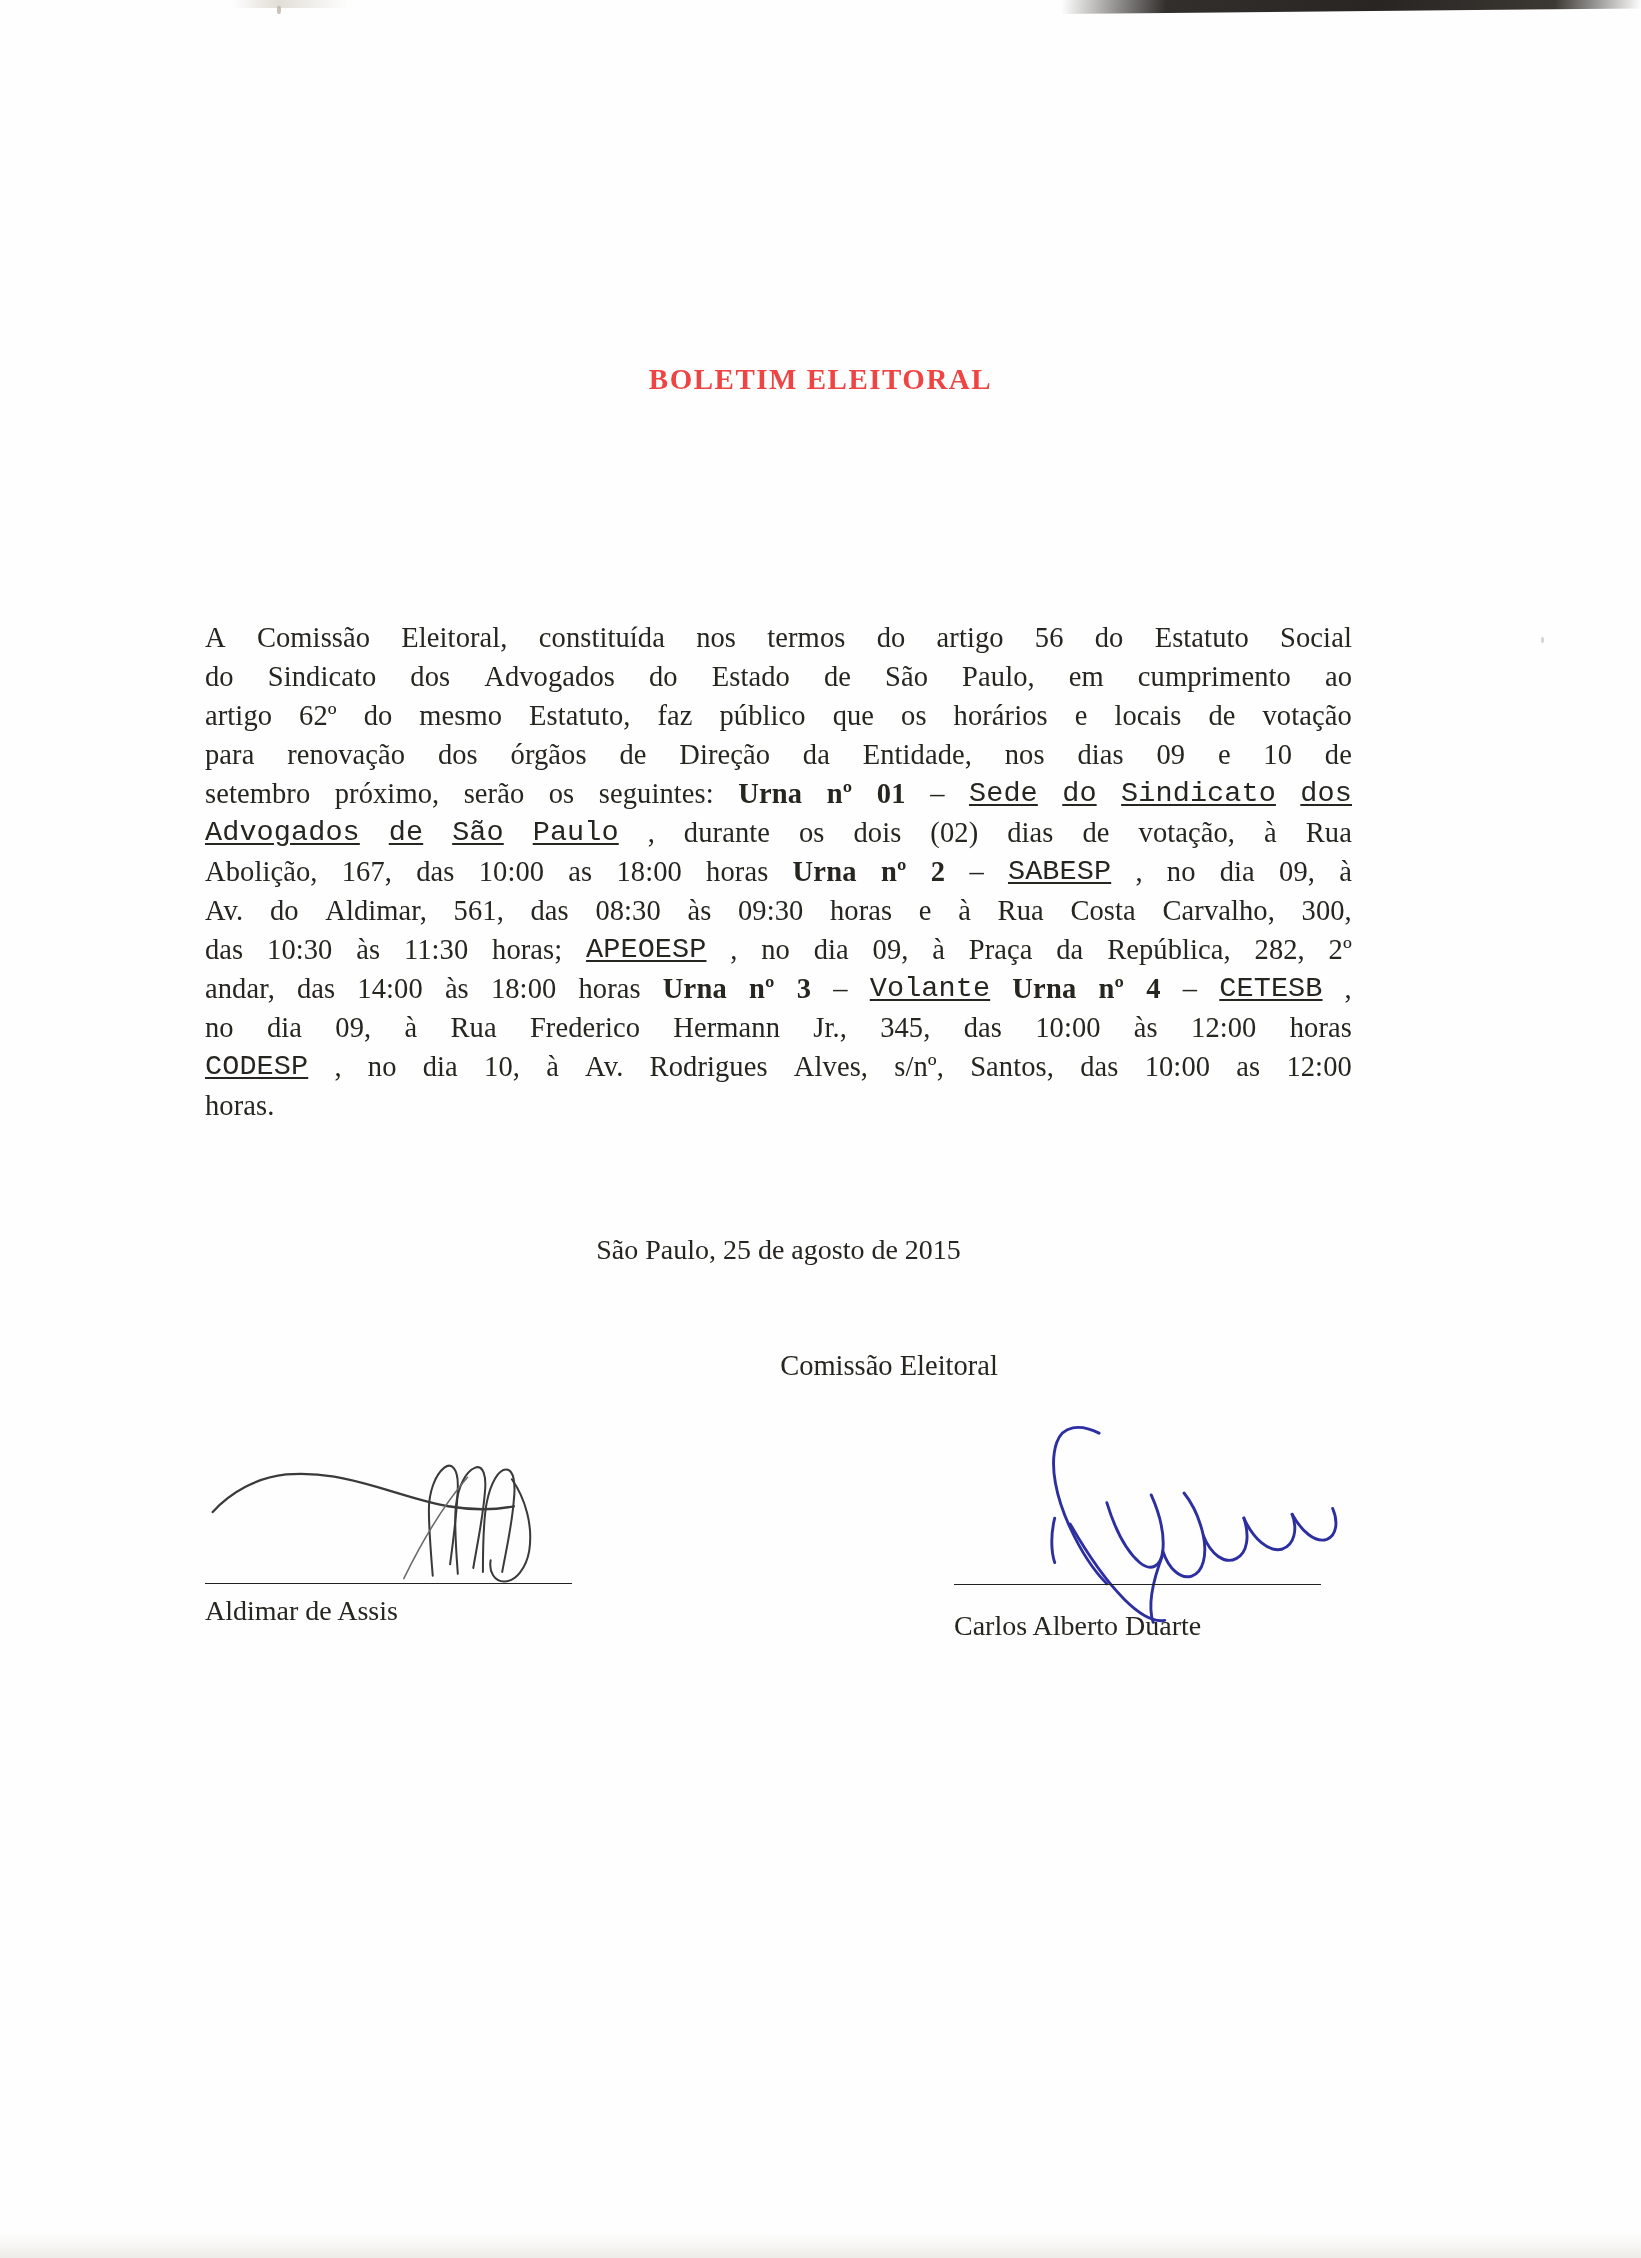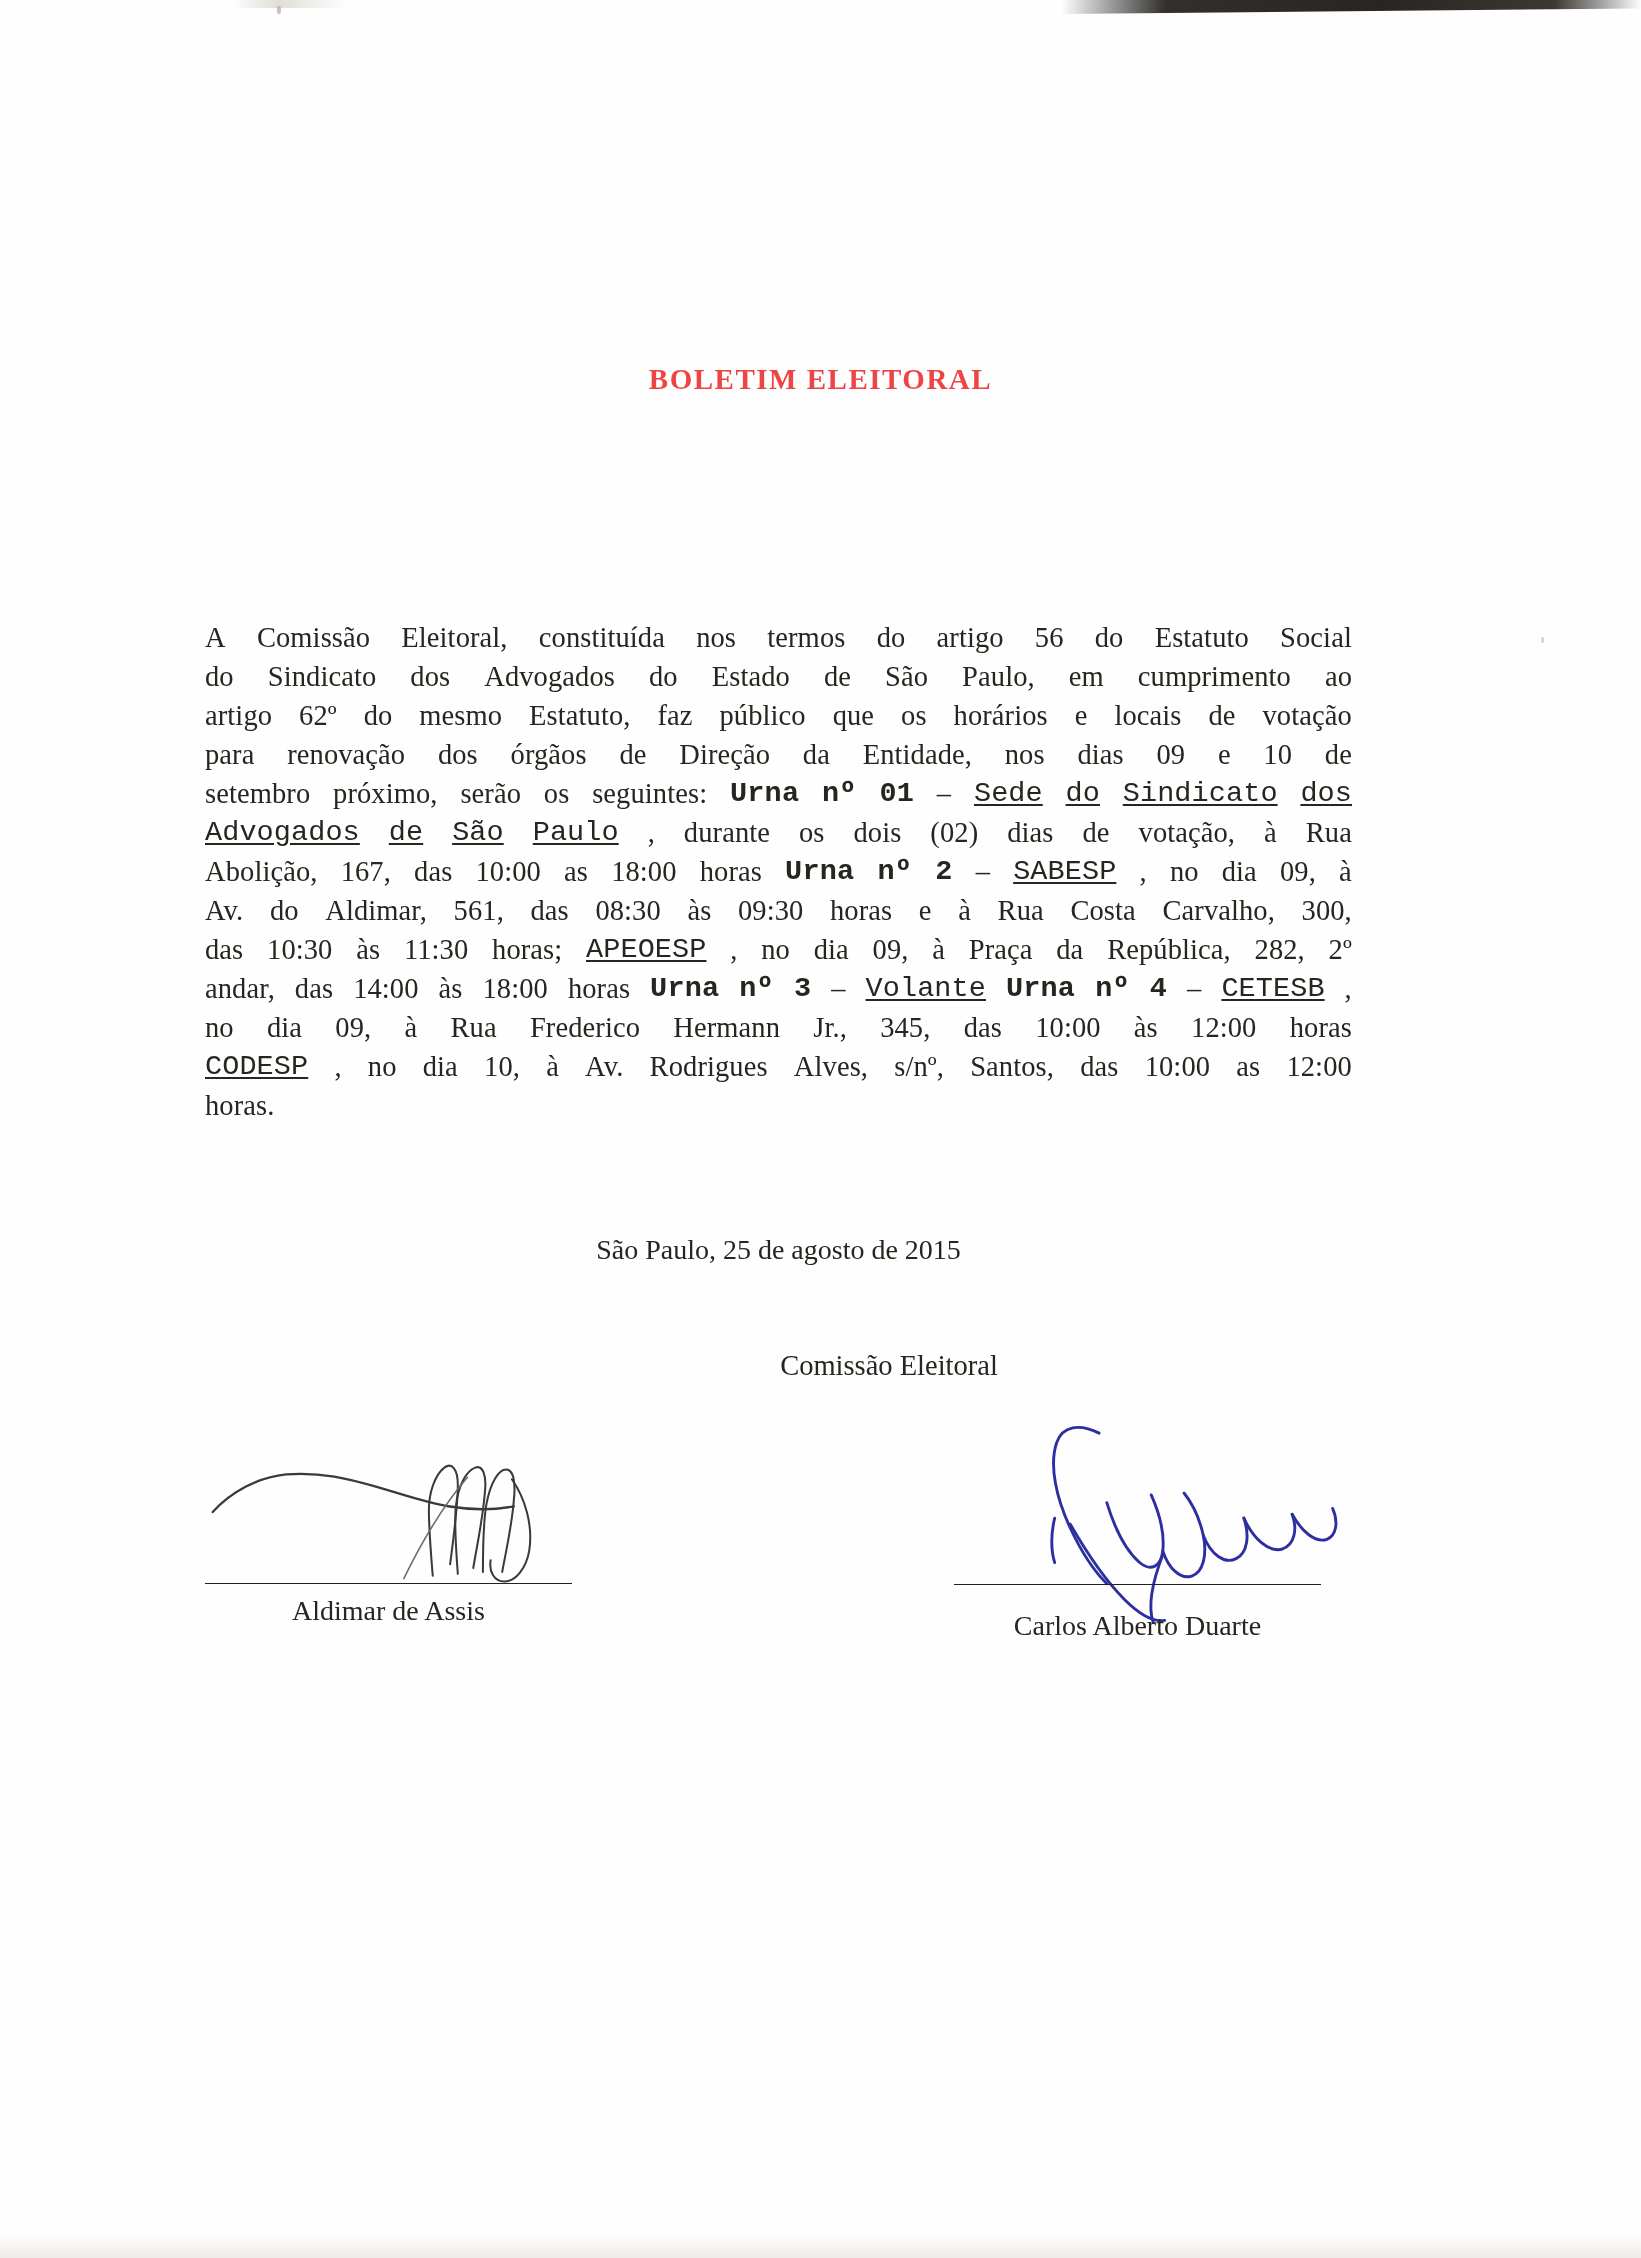--- a/index.html
+++ b/index.html
@@ -86,21 +86,21 @@
     letter-spacing: 0.1px;
   }
   .body-line.justify {
     display: flex;
     justify-content: space-between;
     white-space: normal;
   }
   .body-line.justify > span {
     white-space: pre;
   }
-  .b { font-weight: bold; letter-spacing: 0.2px; font-family: Liberation Mono, monospace; }
+  .b { font-weight: bold; letter-spacing: 0.2px; }
   .u { text-decoration: underline; text-underline-offset: 2.9px; font-family: Liberation Mono, monospace; }
 
   
   .date-line {
     position: absolute;
     top: 1234px;
     left: 205px;
     width: 1147px;
     text-align: center;
     font-size: 28px;
@@ -135,21 +135,20 @@
     height: 0;
     border-top: 1.9px solid #222;
   }
   .sig-left .sig-rule  { top: 154px; }
   .sig-right .sig-rule { top: 174px; }
 
   .sig-name {
     position: absolute;
     left: 0;
     width: 367px;
-    text-align: center;
     font-size: 28px;
     color: #26251f;
   }
   .sig-left .sig-name  { top: 166px; }
   .sig-right .sig-name { top: 200px; }
 
   .sig-ink {
     position: absolute;
     left: 0;
     top: 0;

